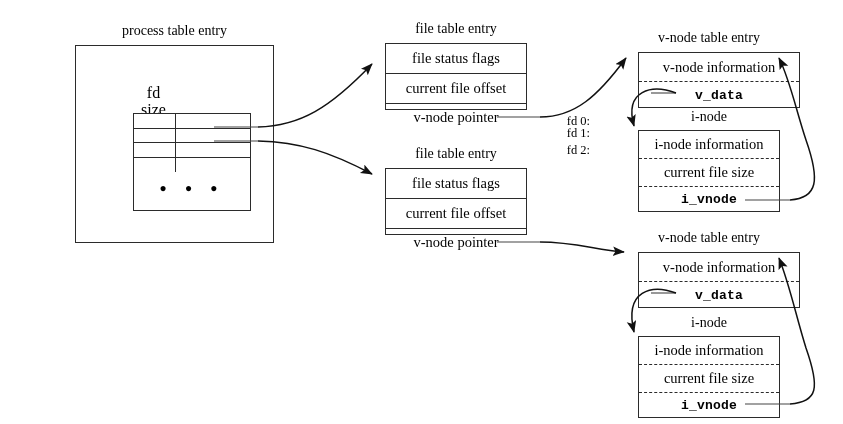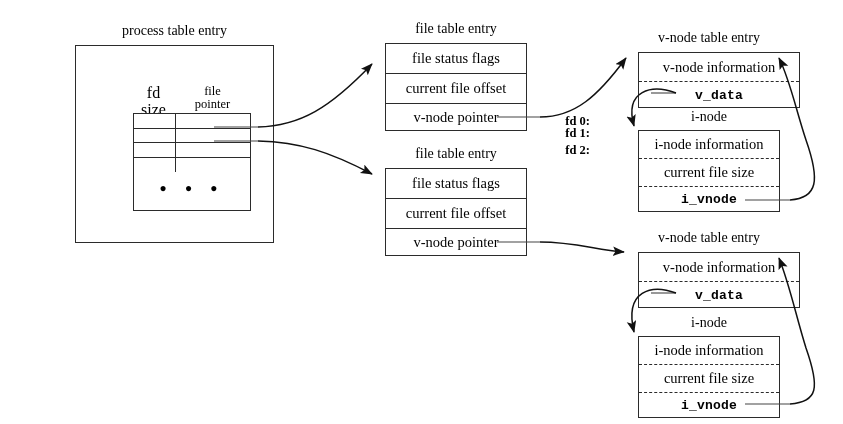--- a/index.html
+++ b/index.html
@@ -49,30 +49,30 @@
 
   #fd-table{left:133px;top:113px;width:118px;height:98px;}
   .fdrow{position:absolute;left:0;right:0;height:14.5px;box-sizing:border-box;}
   .fdrow.b{border-bottom:1.2px solid #2b2b2b;}
   #fd-div{position:absolute;left:41px;top:0;width:0;height:58px;border-left:1.2px solid #2b2b2b;}
   .fdlabel{
     position:absolute;
     right:253px;
     font-size:12.5px;
     font-family:"Liberation Serif", serif;
-    font-weight:bold;
+    font-weight:normal;
     white-space:nowrap;
     text-align:right;
   }
   #hdr-flags{left:133px;top:85px;width:41px;line-height:1.05;font-size:16px;}
   #hdr-ptr{left:174px;top:85px;width:77px;line-height:1.05;font-size:12.5px;}
   #dots{position:absolute;left:133px;top:178px;width:118px;text-align:center;font-size:19px;letter-spacing:7px;font-weight:bold;}
 
   
-  .ftbox{left:385px;width:142px;height:88px;}
+  .ftbox{left:385px;width:142px;height:67px;}
   #ft1{top:43px;} #ft2{top:168px;}
   #ft1cap{left:385px;top:22px;width:142px;}
   #ft2cap{left:385px;top:147px;width:142px;}
   .ftcell{height:29.3px;}
 
   
   .vbox{left:638px;width:162px;height:56px;}
   #v1{top:52px;} #v2{top:252px;}
   .ibox{left:638px;width:142px;height:82px;padding-left:24px;}
   #i1{top:130px;} #i2{top:336px;}
@@ -87,24 +87,20 @@
 <body>
 
 <div id="canvas">
 
   <div class="cap" id="proc-cap">process table entry</div>
   <div class="box" id="proc-outer"></div>
 
   <div class="cap" id="hdr-flags">
     <div>fd</div>
     <div>size</div>
-  </div>
-  <div class="cap" id="hdr-ptr">
-    <div>file</div>
-    <div>pointer</div>
   </div>
 
   <div class="box" id="fd-table">
     <div class="fdrow b" style="top:0;"></div>
     <div class="fdrow b" style="top:14.5px;"></div>
     <div class="fdrow b" style="top:29px;"></div>
     <div id="fd-div"></div>
   </div>
 
   <div class="fdlabel" style="top:114px;">fd 0:</div>

